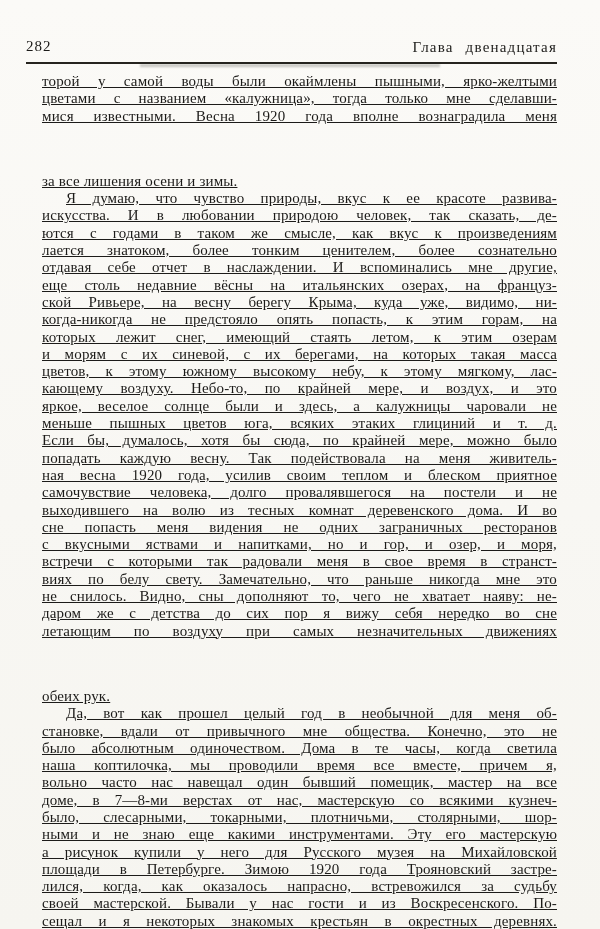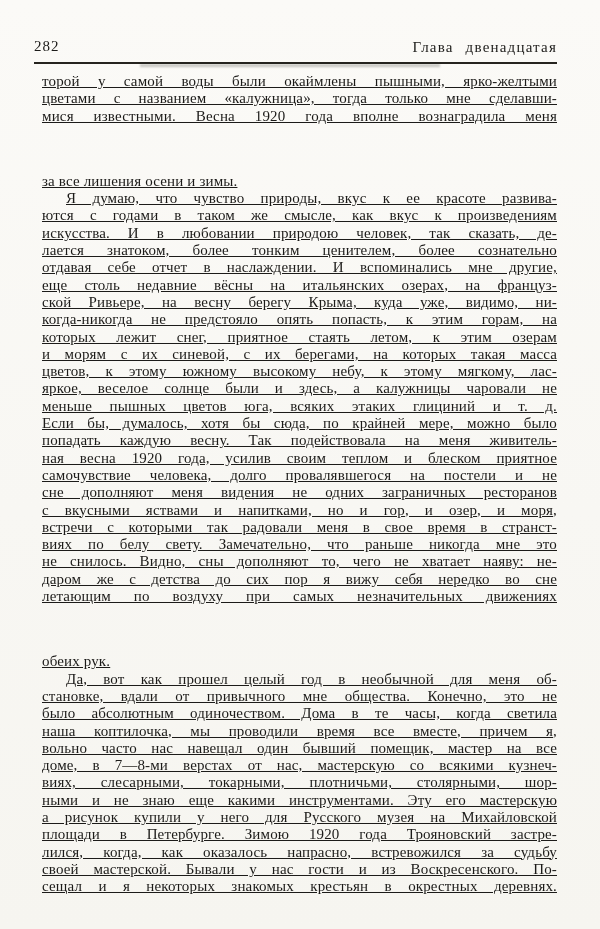--- a/index.html
+++ b/index.html
@@ -14,21 +14,21 @@
     margin: 0 auto;
     background: linear-gradient(180deg, #fbfaf7 0%, #f8f7f3 55%, #f6f5f0 100%);
     color: #1c1b19;
     font-family: "Liberation Serif", "DejaVu Serif", serif;
     overflow: hidden;
     box-sizing: border-box;
   }
   .running-head {
     position: absolute;
     top: 36px;
-    left: 34px;
+    left: 26px;
     right: 43px;
     height: 26px;
     border-bottom: 2px solid #26241f;
   }
   .page-number {
     position: absolute;
     left: 0;
     top: 2px;
     font-size: 15px;
     letter-spacing: 1px;
@@ -92,53 +92,55 @@
   <div class="smudge"></div>
   <div class="page-body">
       <div class="para">
         <div class="line">торой у самой воды были окаймлены пышными, ярко-желтыми</div>
         <div class="line">цветами с названием «калужница», тогда только мне сделавши-</div>
         <div class="line">мися известными. Весна 1920 года вполне вознаградила меня</div>
         <div class="line">за все лишения осени и зимы.</div>
       </div>
       <div class="para indent">
         <div class="line">Я думаю, что чувство природы, вкус к ее красоте развива-</div>
+        <div class="line">искусства. И в любовании природою человек, так сказать, де-</div>
         <div class="line">ются с годами в таком же смысле, как вкус к произведениям</div>
-        <div class="line">искусства. И в любовании природою человек, так сказать, де-</div>
         <div class="line">лается знатоком, более тонким ценителем, более сознательно</div>
         <div class="line">отдавая себе отчет в наслаждении. И вспоминались мне другие,</div>
         <div class="line">еще столь недавние вёсны на итальянских озерах, на француз-</div>
         <div class="line">ской Ривьере, на весну берегу Крыма, куда уже, видимо, ни-</div>
         <div class="line">когда-никогда не предстояло опять попасть, к этим горам, на</div>
-        <div class="line">которых лежит снег, приятное стаять летом, к этим озерам</div>
+        <div class="line">которых лежит снег, имеющий стаять летом, к этим озерам</div>
         <div class="line">и морям с их синевой, с их берегами, на которых такая масса</div>
         <div class="line">цветов, к этому южному высокому небу, к этому мягкому, лас-</div>
+        <div class="line">кающему воздуху. Небо-то, по крайней мере, и воздух, и это</div>
         <div class="line">яркое, веселое солнце были и здесь, а калужницы чаровали не</div>
         <div class="line">меньше пышных цветов юга, всяких этаких глициний и т. д.</div>
         <div class="line">Если бы, думалось, хотя бы сюда, по крайней мере, можно было</div>
         <div class="line">попадать каждую весну. Так подействовала на меня живитель-</div>
         <div class="line">ная весна 1920 года, усилив своим теплом и блеском приятное</div>
         <div class="line">самочувствие человека, долго провалявшегося на постели и не</div>
-        <div class="line">сне дополняют меня видения не одних заграничных ресторанов</div>
+        <div class="line">выходившего на волю из тесных комнат деревенского дома. И во</div>
+        <div class="line">сне попасть меня видения не одних заграничных ресторанов</div>
         <div class="line">с вкусными яствами и напитками, но и гор, и озер, и моря,</div>
         <div class="line">встречи с которыми так радовали меня в свое время в странст-</div>
         <div class="line">виях по белу свету. Замечательно, что раньше никогда мне это</div>
         <div class="line">не снилось. Видно, сны дополняют то, чего не хватает наяву: не-</div>
         <div class="line">даром же с детства до сих пор я вижу себя нередко во сне</div>
         <div class="line">летающим по воздуху при самых незначительных движениях</div>
         <div class="line">обеих рук.</div>
       </div>
       <div class="para indent justify-last">
         <div class="line">Да, вот как прошел целый год в необычной для меня об-</div>
         <div class="line">становке, вдали от привычного мне общества. Конечно, это не</div>
         <div class="line">было абсолютным одиночеством. Дома в те часы, когда светила</div>
         <div class="line">наша коптилочка, мы проводили время все вместе, причем я,</div>
         <div class="line">вольно часто нас навещал один бывший помещик, мастер на все</div>
         <div class="line">доме, в 7—8-ми верстах от нас, мастерскую со всякими кузнеч-</div>
-        <div class="line">виях, слесарными, токарными, плотничьми, столярными, шор-</div>
+        <div class="line">было, слесарными, токарными, плотничьми, столярными, шор-</div>
         <div class="line">ными и не знаю еще какими инструментами. Эту его мастерскую</div>
         <div class="line">а рисунок купили у него для Русского музея на Михайловской</div>
         <div class="line">площади в Петербурге. Зимою 1920 года Трояновский застре-</div>
         <div class="line">лился, когда, как оказалось напрасно, встревожился за судьбу</div>
         <div class="line">своей мастерской. Бывали у нас гости и из Воскресенского. По-</div>
         <div class="line">сещал и я некоторых знакомых крестьян в окрестных деревнях.</div>
         <div class="line">Отношения с ними все время были хорошие. С добрым чувством</div>
       </div>
     </div>
 </div>

